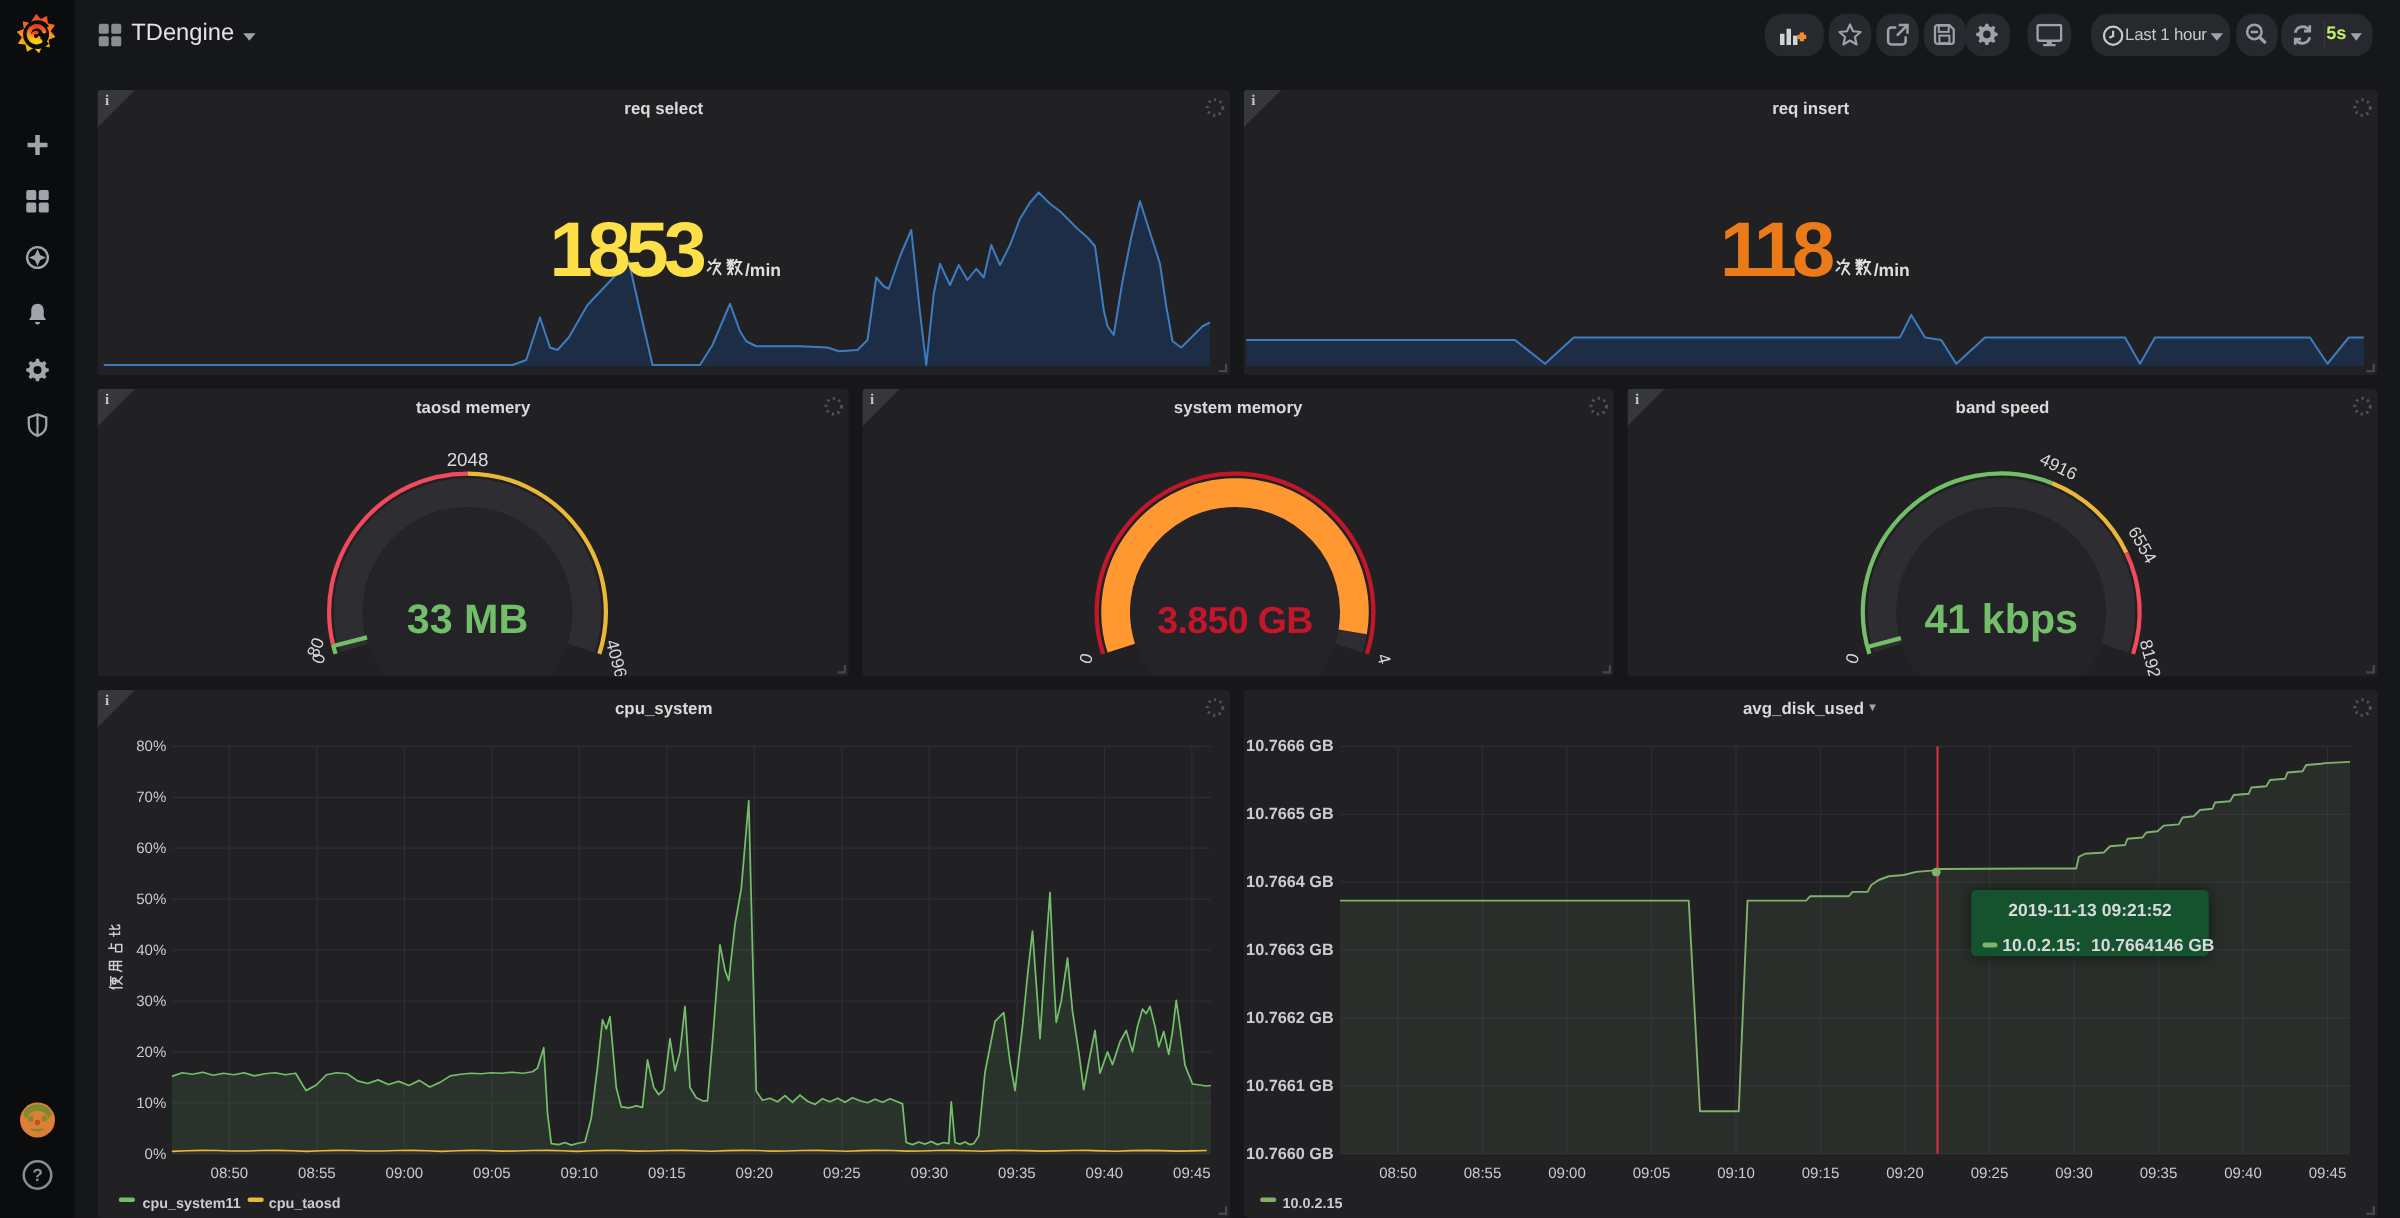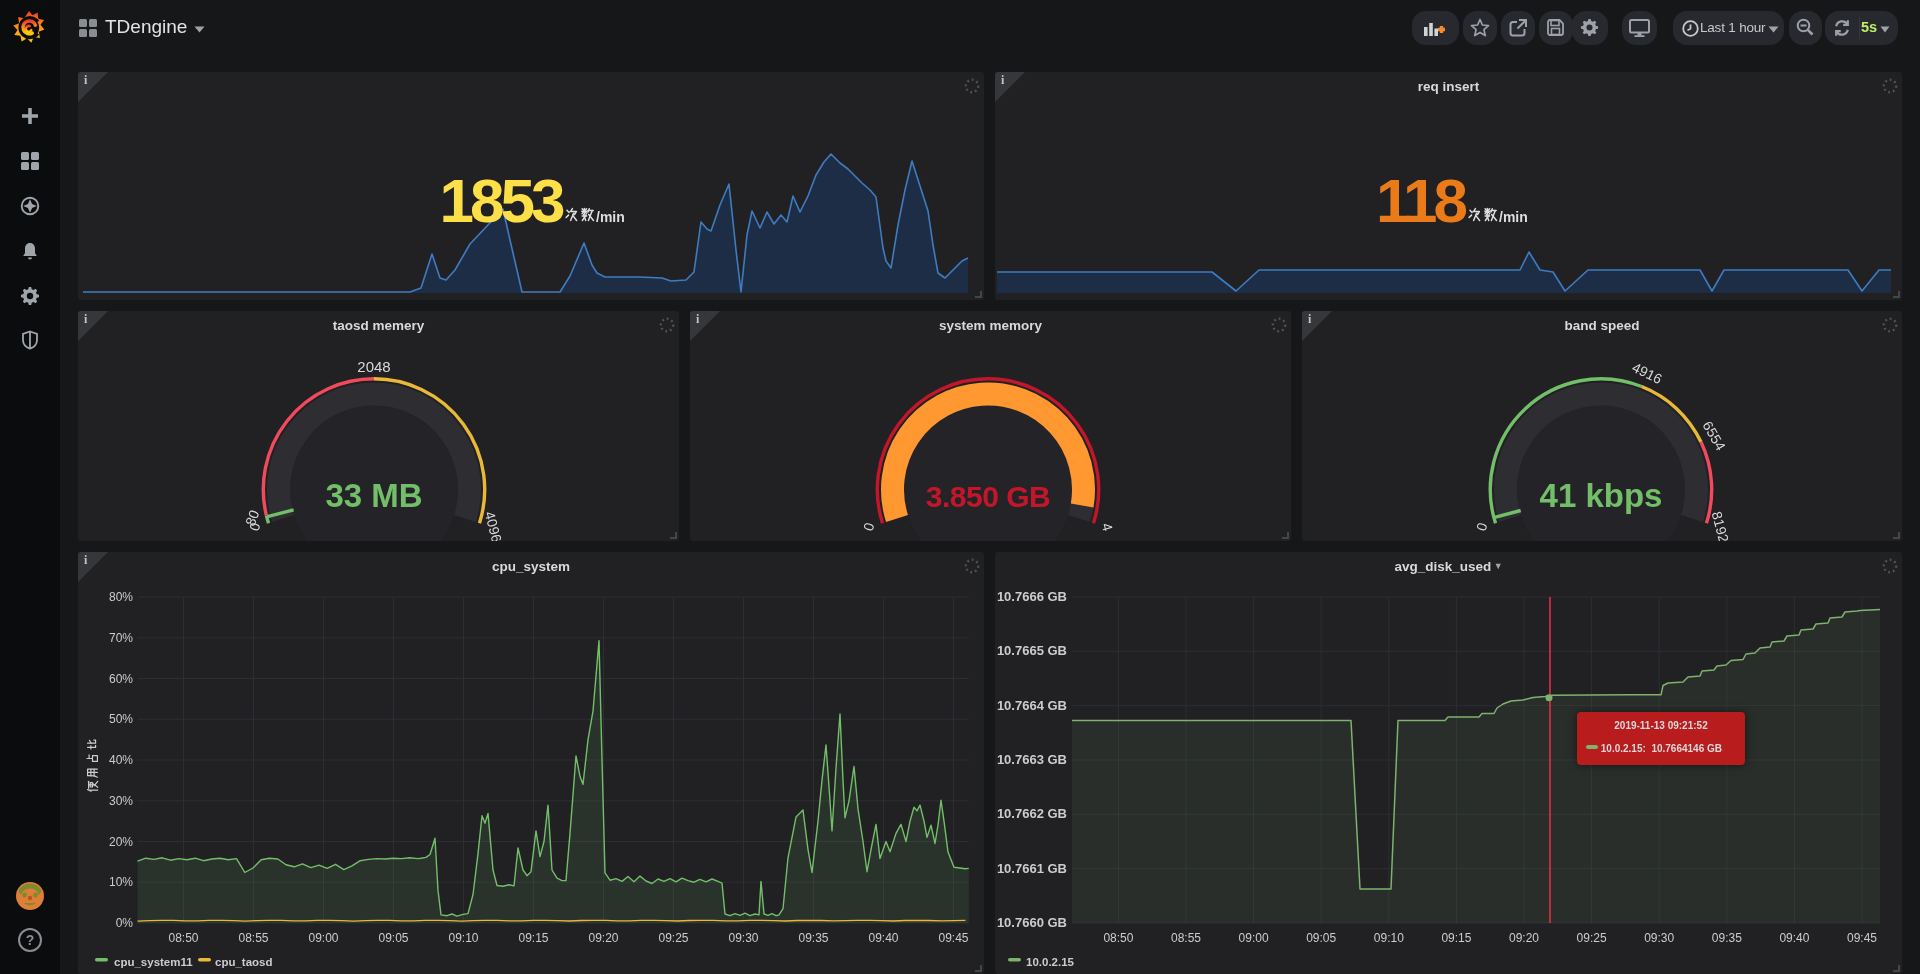--- a/index.html
+++ b/index.html
@@ -138,20 +138,21 @@
       <div style="position:absolute;left:33.5px;top:6px;width:1px;height:22px;background:#35373c"></div>
       <span style="position:absolute;left:36px;top:8px;font-size:14.5px;font-weight:bold;color:#bef264">5s</span>
       <svg width="10" height="7" style="position:absolute;left:55px;top:15px">
         <path d="M0.5 0.5 L5 6.5 L9.5 0.5 Z" fill="#9fa3a8"></path>
       </svg>
     </div>
 </div>
 <div class="panel" style="left:78px;top:72px;width:906px;height:228px">
     <div class="icorner"></div>
     <div class="iglyph">i</div>
+    <div class="ptitle">req select</div>
     <svg width="16" height="16" style="position:absolute;left:886px;top:6px">
       <circle cx="8" cy="8" r="6.2" fill="none" stroke="#4f5257" stroke-width="2.4" stroke-dasharray="1.8 2.9"></circle>
     </svg>
     <svg width="906" height="228" viewBox="0 0 906 228" style="position:absolute;left:0;top:0">
       <path d="M5.0 221.0 L5.0 220.0 L332.0 220.0 L343.0 216.0 L354.0 182.0 L362.0 206.0 L368.0 208.0 L377.0 198.0 L392.0 172.0 L409.0 154.0 L425.0 137.0 L432.0 168.0 L444.0 220.0 L482.0 220.0 L492.0 204.0 L506.0 171.0 L514.0 193.0 L519.0 201.0 L527.0 205.0 L562.0 205.0 L584.0 206.0 L593.0 209.0 L608.0 208.0 L616.0 200.0 L623.0 150.0 L629.0 157.0 L633.0 159.0 L642.0 133.0 L651.0 112.0 L658.0 178.0 L663.0 220.0 L669.0 163.0 L674.0 139.0 L682.0 156.0 L689.0 140.0 L696.0 152.0 L703.0 143.0 L709.0 150.0 L715.0 124.0 L722.0 140.0 L730.0 124.0 L738.0 103.0 L746.0 90.0 L753.0 82.0 L762.0 91.0 L770.0 97.0 L777.0 104.0 L784.0 111.0 L792.0 118.0 L798.0 125.0 L805.0 176.0 L808.0 189.0 L813.0 196.0 L820.0 153.0 L827.0 118.0 L834.0 89.0 L842.0 114.0 L850.0 139.0 L855.0 173.0 L860.0 201.0 L867.0 206.0 L875.0 198.0 L884.0 189.0 L890.0 186.0 L890.0 221.0 Z" fill="#1e2d46"></path>
       <polyline points="5.0,220.0 332.0,220.0 343.0,216.0 354.0,182.0 362.0,206.0 368.0,208.0 377.0,198.0 392.0,172.0 409.0,154.0 425.0,137.0 432.0,168.0 444.0,220.0 482.0,220.0 492.0,204.0 506.0,171.0 514.0,193.0 519.0,201.0 527.0,205.0 562.0,205.0 584.0,206.0 593.0,209.0 608.0,208.0 616.0,200.0 623.0,150.0 629.0,157.0 633.0,159.0 642.0,133.0 651.0,112.0 658.0,178.0 663.0,220.0 669.0,163.0 674.0,139.0 682.0,156.0 689.0,140.0 696.0,152.0 703.0,143.0 709.0,150.0 715.0,124.0 722.0,140.0 730.0,124.0 738.0,103.0 746.0,90.0 753.0,82.0 762.0,91.0 770.0,97.0 777.0,104.0 784.0,111.0 792.0,118.0 798.0,125.0 805.0,176.0 808.0,189.0 813.0,196.0 820.0,153.0 827.0,118.0 834.0,89.0 842.0,114.0 850.0,139.0 855.0,173.0 860.0,201.0 867.0,206.0 875.0,198.0 884.0,189.0 890.0,186.0" fill="none" stroke="#3e7cc0" stroke-width="1.6" stroke-linejoin="round"></polyline>
     </svg>
     <div style="position:absolute;left:4px;right:0;top:93px;text-align:center;white-space:nowrap"><span style="font-size:62px;font-weight:bold;color:#fde047;letter-spacing:-4px">1853</span><svg width="62" height="20" viewBox="0 0 62 20" style="margin-left:3px">
         <path d="M3.0 8.3 L5.0 10.4" fill="none" stroke="#dedede" stroke-width="1.5" stroke-linecap="round" stroke-linejoin="round"></path>
         <path d="M2.1 15.5 L4.5 13.1" fill="none" stroke="#dedede" stroke-width="1.5" stroke-linecap="round" stroke-linejoin="round"></path>
@@ -406,19 +407,19 @@
       <text x="461.4" y="390" font-size="12" fill="#ccccd0" text-anchor="middle">09:15</text>
       <text x="529.0" y="390" font-size="12" fill="#ccccd0" text-anchor="middle">09:20</text>
       <text x="596.6" y="390" font-size="12" fill="#ccccd0" text-anchor="middle">09:25</text>
       <text x="664.2" y="390" font-size="12" fill="#ccccd0" text-anchor="middle">09:30</text>
       <text x="731.8" y="390" font-size="12" fill="#ccccd0" text-anchor="middle">09:35</text>
       <text x="799.4" y="390" font-size="12" fill="#ccccd0" text-anchor="middle">09:40</text>
       <text x="867.0" y="390" font-size="12" fill="#ccccd0" text-anchor="middle">09:45</text>
       <rect x="13" y="406" width="13" height="3.6" rx="1.8" fill="#7eb26d"></rect>
       <text x="31" y="414" font-size="11.5" font-weight="bold" fill="#ccccd0">10.0.2.15</text>
     </svg>
-    <div style="position:absolute;left:582px;top:160px;width:168px;height:53px;background:#b91c1c;border-radius:4px;box-shadow:0 0 10px rgba(0,0,0,0.5);font-size:10px;color:#d8d9da;padding:8px 9px;white-space:nowrap">
+    <div style="position:absolute;left:582px;top:160px;width:190px;height:53px;background:#14532d;border-radius:4px;box-shadow:0 0 10px rgba(0,0,0,0.5);font-size:14px;color:#d8d9da;padding:8px 9px;white-space:nowrap">
       <div style="text-align:center;font-weight:bold">2019-11-13 09:21:52</div>
       <div style="margin-top:12px"><span style="display:inline-block;width:12px;height:4px;border-radius:2px;background:#7eb26d;vertical-align:3px"></span> <b>10.0.2.15:</b>&nbsp;&nbsp;<b>10.7664146 GB</b></div>
     </div>
     <svg width="10" height="10" style="position:absolute;left:895px;top:410px">
       <path d="M9 3 V9 H3" fill="none" stroke="#44464a" stroke-width="2"></path>
     </svg>
   </div>
 </body></html>

